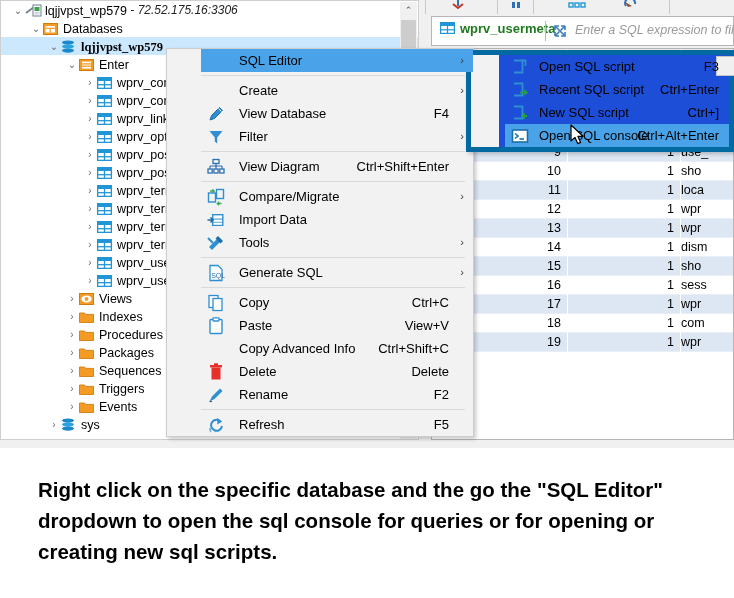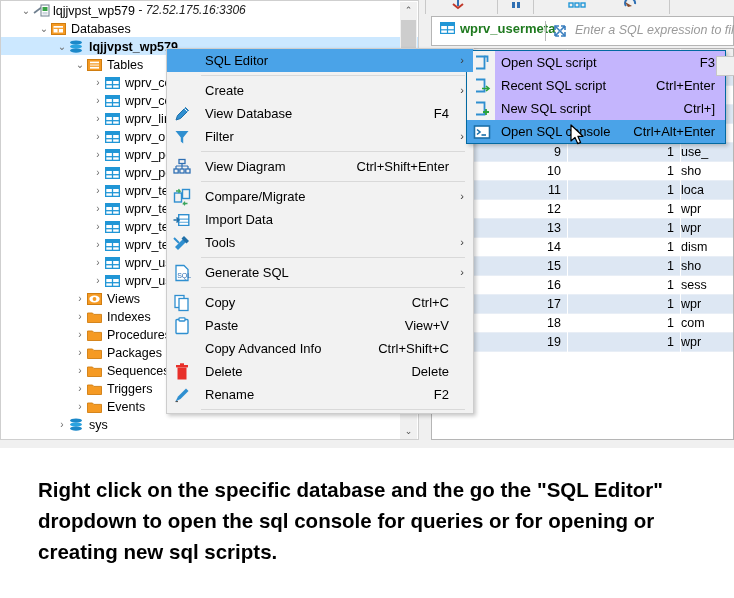--- a/index.html
+++ b/index.html
@@ -10,22 +10,22 @@
     font-size:12px;
     color:#000;
     overflow:hidden;
     position:relative;
   }
   
   #app{position:absolute;left:0;top:0;width:734px;height:448px;background:#f0f0f0;overflow:hidden;}
 
   
   #nav{position:absolute;left:0;top:0;width:419px;height:440px;background:#ffffff;border:1px solid #cfcfcf;box-sizing:border-box;overflow:hidden;}
-  .trow{position:relative;height:18px;line-height:18px;white-space:nowrap;padding-left:12px;}
-  .trow.sel{background:#cce8ff;}
+  .trow{position:relative;height:18px;line-height:18px;white-space:nowrap;padding-left:4px;}
+  .trow.sel{background:#cce8ff;font-family:Liberation Serif, serif;}
   .twist{display:inline-block;width:14px;text-align:center;color:#6d6d6d;font-size:10px;vertical-align:middle;}
   .tlabel{display:inline-block;vertical-align:middle;font-size:12.5px;}
   .tlabel.b{font-weight:bold;}
   .tsub{color:#222;font-style:italic;font-size:12px;}
   .ico{display:inline-block;width:16px;height:14px;vertical-align:middle;position:relative;margin-right:4px;}
 
   
   #navsb{position:absolute;right:1px;top:1px;width:17px;height:438px;background:#f0f0f0;}
   #navsb .arr{width:17px;height:17px;text-align:center;line-height:17px;color:#505050;font-size:9px;}
   #navsb .thumb{position:absolute;left:1px;top:18px;width:15px;height:38px;background:#cdcdcd;}
@@ -52,31 +52,31 @@
   .gr .c2{position:absolute;left:136px;top:0;width:106px;text-align:right;padding-right:6px;font-size:12.5px;}
   .gr .c3{position:absolute;left:249px;top:0;width:60px;overflow:hidden;font-size:12.5px;white-space:nowrap;}
   .gv1{position:absolute;left:22px;top:0;bottom:0;width:1px;background:#ffffff;}
   .gv2{position:absolute;left:135px;top:0;bottom:0;width:1px;background:#ffffff;}
   .gv3{position:absolute;left:248px;top:0;bottom:0;width:1px;background:#ffffff;}
   .hcell{position:absolute;top:0;height:17px;line-height:17px;font-size:12.5px;overflow:hidden;white-space:nowrap;}
 
   
   #ctx{position:absolute;left:166px;top:48px;width:306px;background:#f2f2f2;border:1px solid #cdcdcd;box-shadow:2px 2px 4px rgba(0,0,0,.22);}
   #ctx .gutter{position:absolute;left:0;top:0;bottom:0;width:30px;background:#f2f2f2;}
-  .mi{position:relative;height:23px;line-height:23px;white-space:nowrap;z-index:2;}
+  .mi{position:relative;height:23px;line-height:23px;white-space:nowrap;z-index:2;margin-left:34px;}
   .mi.hl{background:#4aa3e8;}
   .mi .mlabel{position:absolute;left:38px;top:0;font-size:13px;}
   .mi .mlabel.b{font-weight:normal;}
   .mi .macc{position:absolute;right:24px;top:0;font-size:13px;}
   .mi .marrow{position:absolute;right:9px;top:0;font-size:11px;color:#3a3a3a;}
   .mi .mico{position:absolute;left:6px;top:3px;width:18px;height:18px;}
   .msep{height:1px;background:#d9d9d9;margin:3px 8px 3px 34px;position:relative;z-index:2;}
 
   
-  #sub{position:absolute;left:466px;top:50px;width:258px;background:#c4b5fd;border:1px solid #0369a1;box-shadow:2px 2px 4px rgba(0,0,0,.22);}
+  #sub{position:absolute;left:466px;top:50px;width:258px;background:#1d4ed8;border:5px solid #0369a1;box-shadow:2px 2px 4px rgba(0,0,0,.22);}
   #sub .gutter{position:absolute;left:0;top:0;bottom:0;width:28px;background:#f2f2f2;}
   #sub .mi .mlabel{left:34px;}
   #sub .mi .macc{right:10px;text-align:center;}
 
   
   #cursor{position:absolute;left:570px;top:124px;width:16px;height:22px;z-index:40;}
 
   
   #caption{position:absolute;left:38px;top:474px;width:684px;font-weight:bold;font-size:20.5px;line-height:31px;color:#000;font-family:"Liberation Sans", sans-serif;}
 </style>
@@ -102,21 +102,21 @@
         <div class="trow sel"><span class="twist" style="margin-left: 42px;">⌄</span><span class="ico"><svg width="14" height="14" viewBox="0 0 14 14">
               <ellipse cx="7" cy="2.6" rx="6" ry="2.1" fill="#1b88c9"></ellipse>
               <ellipse cx="7" cy="6.6" rx="6" ry="2.1" fill="#2aa3e0"></ellipse>
               <ellipse cx="7" cy="10.6" rx="6" ry="2.1" fill="#1b88c9"></ellipse>
             </svg></span><span class="tlabel b">lqjjvpst_wp579</span></div>
         <div class="trow"><span class="twist" style="margin-left: 60px;">⌄</span><span class="ico"><svg width="15" height="12" viewBox="0 0 15 12">
               <rect x="0.5" y="0.5" width="14" height="11" fill="#f59a23" stroke="#d07d10" stroke-width="1"></rect>
               <rect x="3" y="2.6" width="9" height="7" fill="#ffffff"></rect>
               <line x1="3" y1="4.9" x2="12" y2="4.9" stroke="#f59a23" stroke-width="1.3"></line>
               <line x1="3" y1="7.2" x2="12" y2="7.2" stroke="#f59a23" stroke-width="1.3"></line>
-            </svg></span><span class="tlabel">Tables</span></div>
+            </svg></span><span class="tlabel">Enter</span></div>
         <div class="trow"><span class="twist" style="margin-left: 78px;">›</span><span class="ico"><svg width="15" height="12" viewBox="0 0 15 12">
               <rect x="0.6" y="0.6" width="13.8" height="10.8" fill="#ffffff" stroke="#2196d6" stroke-width="1.4"></rect>
               <rect x="0.6" y="0.6" width="13.8" height="3.4" fill="#2196d6"></rect>
               <line x1="7.5" y1="4" x2="7.5" y2="11.4" stroke="#2196d6" stroke-width="1.3"></line>
               <line x1="0.6" y1="7.7" x2="14.4" y2="7.7" stroke="#2196d6" stroke-width="1.3"></line>
             </svg></span><span class="tlabel">wprv_comm</span></div>
         <div class="trow"><span class="twist" style="margin-left: 78px;">›</span><span class="ico"><svg width="15" height="12" viewBox="0 0 15 12">
               <rect x="0.6" y="0.6" width="13.8" height="10.8" fill="#ffffff" stroke="#2196d6" stroke-width="1.4"></rect>
               <rect x="0.6" y="0.6" width="13.8" height="3.4" fill="#2196d6"></rect>
               <line x1="7.5" y1="4" x2="7.5" y2="11.4" stroke="#2196d6" stroke-width="1.3"></line>
@@ -485,20 +485,29 @@
         </div>
         <div class="mi">
           <span class="mico"><svg width="18" height="18" viewBox="0 0 18 18">
               <path d="M2.5 15.5 L5 10.5 L13 2.5 L15.5 5 L7.5 13 Z" fill="#2f8fd0"></path>
               <path d="M2.5 15.5 L5 15.5" stroke="#555" stroke-width="1.2"></path>
             </svg></span>
           <span class="mlabel">Rename</span>
           <span class="macc">F2</span>
         </div>
         <div class="msep"></div>
+        <div class="mi">
+          <span class="mico"><svg width="18" height="18" viewBox="0 0 18 18">
+              <path d="M14 6 a5.5 5.5 0 1 0 1 4" fill="none" stroke="#2f8fd0" stroke-width="2"></path>
+              <path d="M10 2 L15 5.5 L10.5 8.5 Z" fill="#2f8fd0"></path>
+              <path d="M4 16 a5.5 5.5 0 0 1 -1 -4" fill="none" stroke="#7ab8e0" stroke-width="2"></path>
+            </svg></span>
+          <span class="mlabel">Refresh</span>
+          <span class="macc">F5</span>
+        </div>
       </div>
   </div>
 
   <div id="sub">
     <div class="gutter"></div>
     <div id="sub-items">
         <div class="mi">
           <span class="mico"><svg width="18" height="18" viewBox="0 0 18 18">
               <path d="M3 2.5 L11.5 2.5 L11.5 14.5 L3 14.5" fill="none" stroke="#2f8fd0" stroke-width="1.8"></path>
               <path d="M11.5 2.5 L14.5 2.5 L14.5 8" fill="none" stroke="#2f8fd0" stroke-width="1.8"></path>

